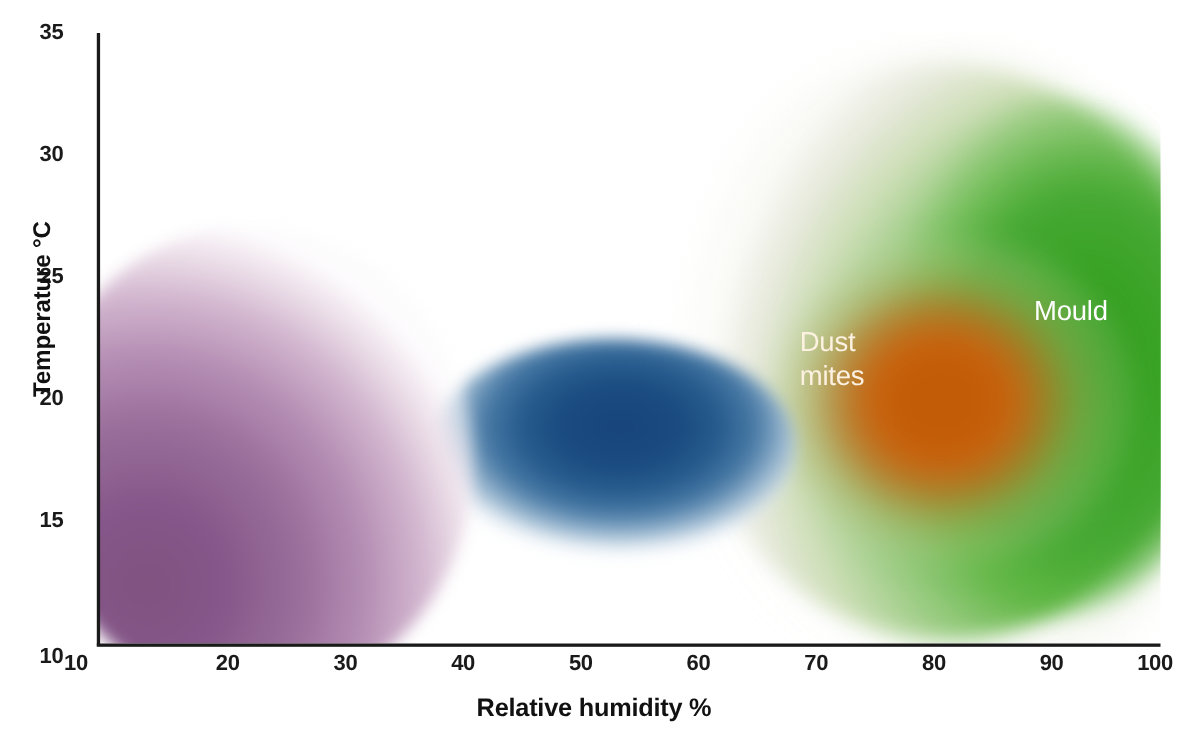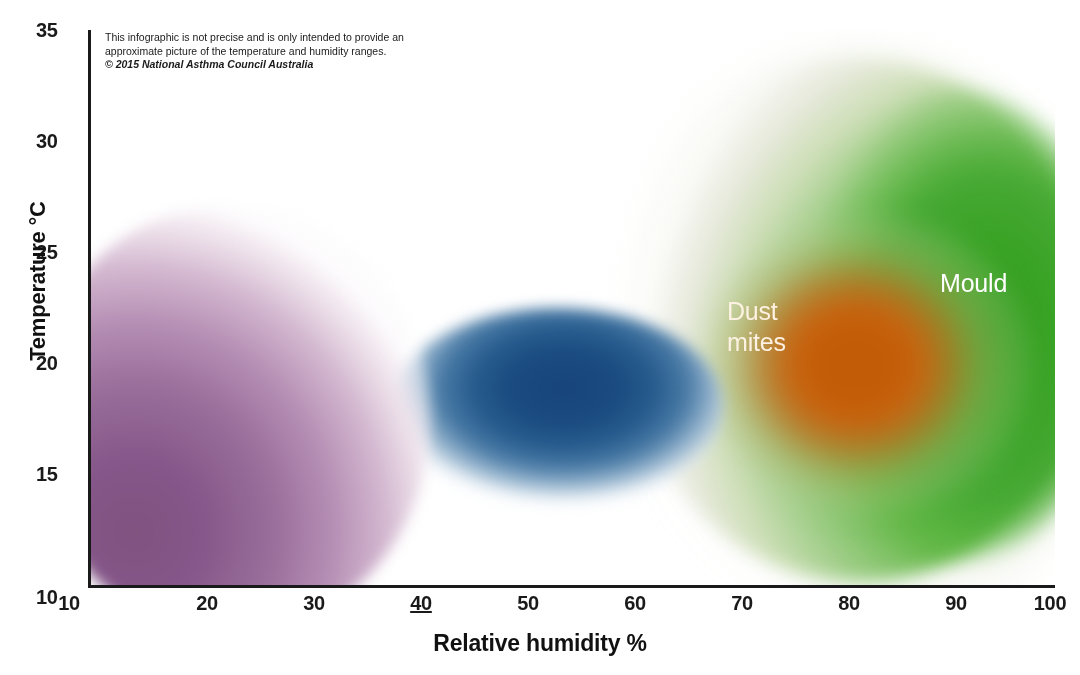--- a/index.html
+++ b/index.html
@@ -293,31 +293,26 @@
     <div class="y-tick-label" style="top:252px;">25</div>
     <div class="y-tick-label" style="top:363px;">20</div>
     <div class="y-tick-label" style="top:474px;">15</div>
     <div class="y-tick-label" style="top:597px;">10</div>
   </div>
 
   <div id="x-tick-labels">
     <div class="x-tick-label" style="left:69px;">10</div>
     <div class="x-tick-label" style="left:207px;">20</div>
     <div class="x-tick-label" style="left:314px;">30</div>
-    <div class="x-tick-label" style="left:421px;text-decoration:underline;">40</div>
+    <div class="x-tick-label" style="left:421px;">40</div>
     <div class="x-tick-label" style="left:528px;">50</div>
     <div class="x-tick-label" style="left:635px;">60</div>
     <div class="x-tick-label" style="left:742px;">70</div>
     <div class="x-tick-label" style="left:849px;">80</div>
     <div class="x-tick-label" style="left:956px;">90</div>
     <div class="x-tick-label" style="left:1050px;">100</div>
   </div>
 
   <div id="axis-title-y">Temperature °C</div>
   <div id="axis-title-x">Relative humidity %</div>
 
-  <div id="disclaimer">
-    <div>This infographic is not precise and is only intended to provide an</div>
-    <div>approximate picture of the temperature and humidity ranges.</div>
-    <div class="line-copyright">© 2015 National Asthma Council Australia</div>
-  </div>
 
 </div>
 
 </body></html>

